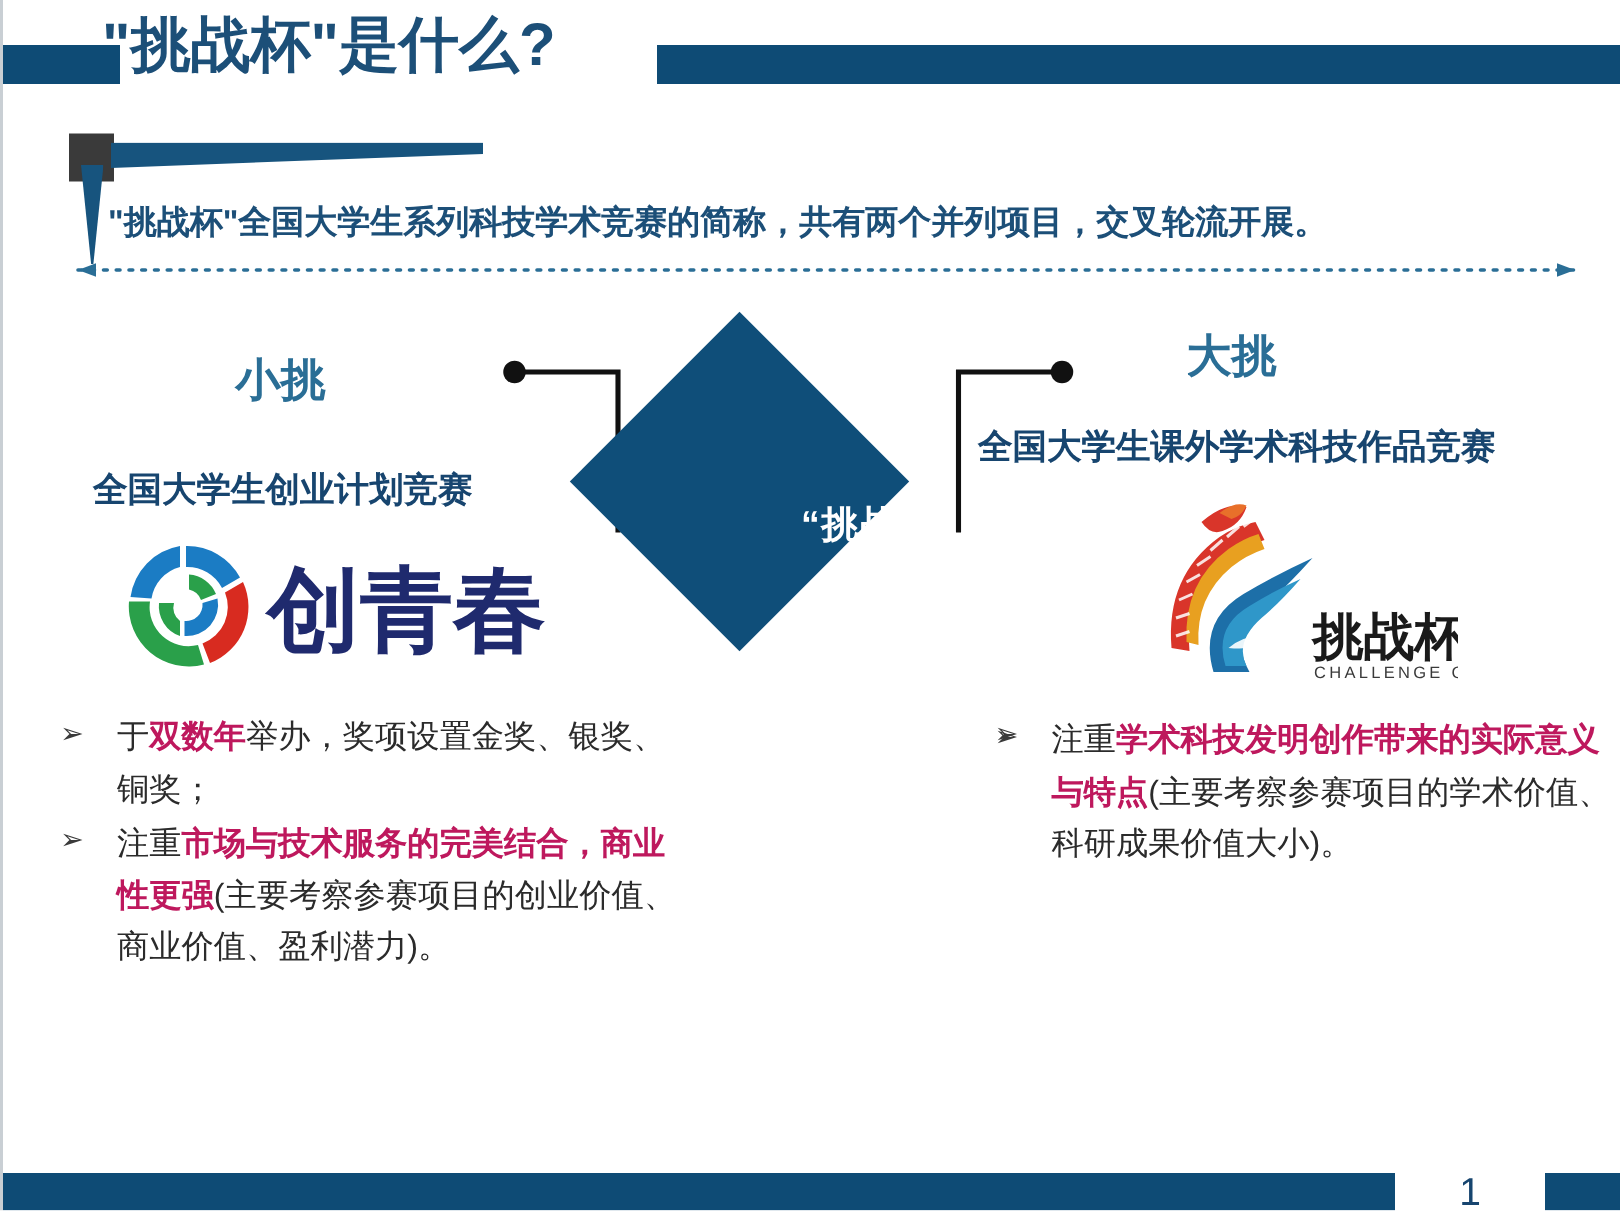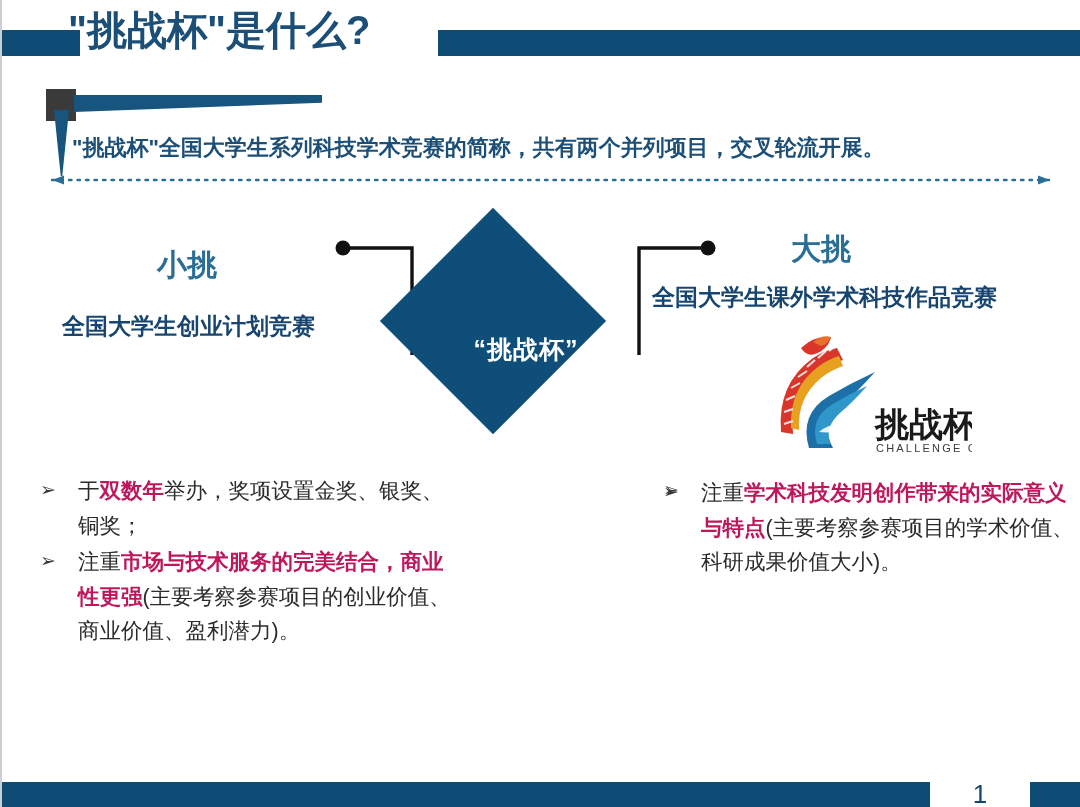--- a/index.html
+++ b/index.html
@@ -103,21 +103,21 @@
     height: 160px;
     background: #0f4e79;
     transform: rotate(45deg);
     transform-origin: center center;
   }
   .diamond-label {
     position: absolute;
     left: 411px;
     top: 333px;
     width: 226px;
-    text-align: center;
+    text-align: right;
     font-size: 25px;
     font-weight: bold;
     color: #ffffff;
     letter-spacing: 1px;
   }
 
   
   .connector-svg {
     position: absolute;
     left: 0;
@@ -127,21 +127,20 @@
     pointer-events: none;
   }
 
   
   .col-title {
     position: absolute;
     font-size: 30px;
     font-weight: bold;
     color: #2a6e96;
     white-space: nowrap;
-    margin-top: 12px;
   }
   .col-subtitle {
     position: absolute;
     font-size: 23px;
     font-weight: bold;
     color: #17456f;
     white-space: nowrap;
   }
   .left-title  { left: 155px; top: 233px; }
   .left-sub    { left: 60px;  top: 282px; margin-top: 29px; }
@@ -233,20 +232,38 @@
     <path d="M 706 248 L 637 248 L 637 355" fill="none" stroke="#111111" stroke-width="3.4"></path>
     <circle cx="706" cy="248" r="7.5" fill="#111111"></circle>
   </svg>
 
   <div class="diamond"></div>
   <div class="diamond-label">“挑战杯”</div>
 
   <div class="col-title left-title">小挑</div>
   <div class="col-subtitle left-sub">全国大学生创业计划竞赛</div>
 
+  <div class="logo-box logo-cyc">
+    <svg viewBox="0 0 290 104" width="290" height="104">
+
+      <g transform="translate(52,52)">
+        <path d="M -2 -40 A 40 40 0 0 1 34 -19 L 22 -12 A 26 26 0 0 0 -2 -26 Z" fill="#1b7cc4"></path>
+        <path d="M 36 -16 A 40 40 0 0 1 14 38 L 9 25 A 26 26 0 0 0 24 -9 Z" fill="#d82b20"></path>
+        <path d="M 10 39 A 40 40 0 0 1 -40 -3 L -26 -3 A 26 26 0 0 0 6 26 Z" fill="#2aa04a"></path>
+        <path d="M -39 -6 A 40 40 0 0 1 -6 -40 L -6 -26 A 26 26 0 0 0 -25 -5 Z" fill="#1b7cc4"></path>
+
+        <path d="M 0 -21 A 21 21 0 0 1 18 -8 L 8 -4 A 11 11 0 0 0 0 -11 Z" fill="#2aa04a"></path>
+        <path d="M 19 -5 A 21 21 0 0 1 -3 20 L -3 10 A 11 11 0 0 0 9 -2 Z" fill="#1b7cc4"></path>
+        <path d="M -6 20 A 21 21 0 0 1 -20 -2 L -10 -2 A 11 11 0 0 0 -6 10 Z" fill="#2aa04a"></path>
+        <circle cx="0" cy="0" r="5" fill="#ffffff"></circle>
+      </g>
+
+      <text x="104" y="76" font-family="'Liberation Sans','DejaVu Sans',sans-serif" font-size="62" font-weight="bold" fill="#1f2a6e">创青春</text>
+    </svg>
+  </div>
 
   <div class="bullets left">
     <p class="blt">
       <span class="marker">➢</span>
       <span><span>于</span><span class="hl">双数年</span><span>举办，奖项设置金奖、银奖、铜奖；</span></span>
     </p>
     <p class="blt">
       <span class="marker">➢</span>
       <span><span>注重</span><span class="hl">市场与技术服务的完美结合，商业性更强</span><span>(主要考察参赛项目的创业价值、商业价值、盈利潜力)。</span></span>
     </p>

